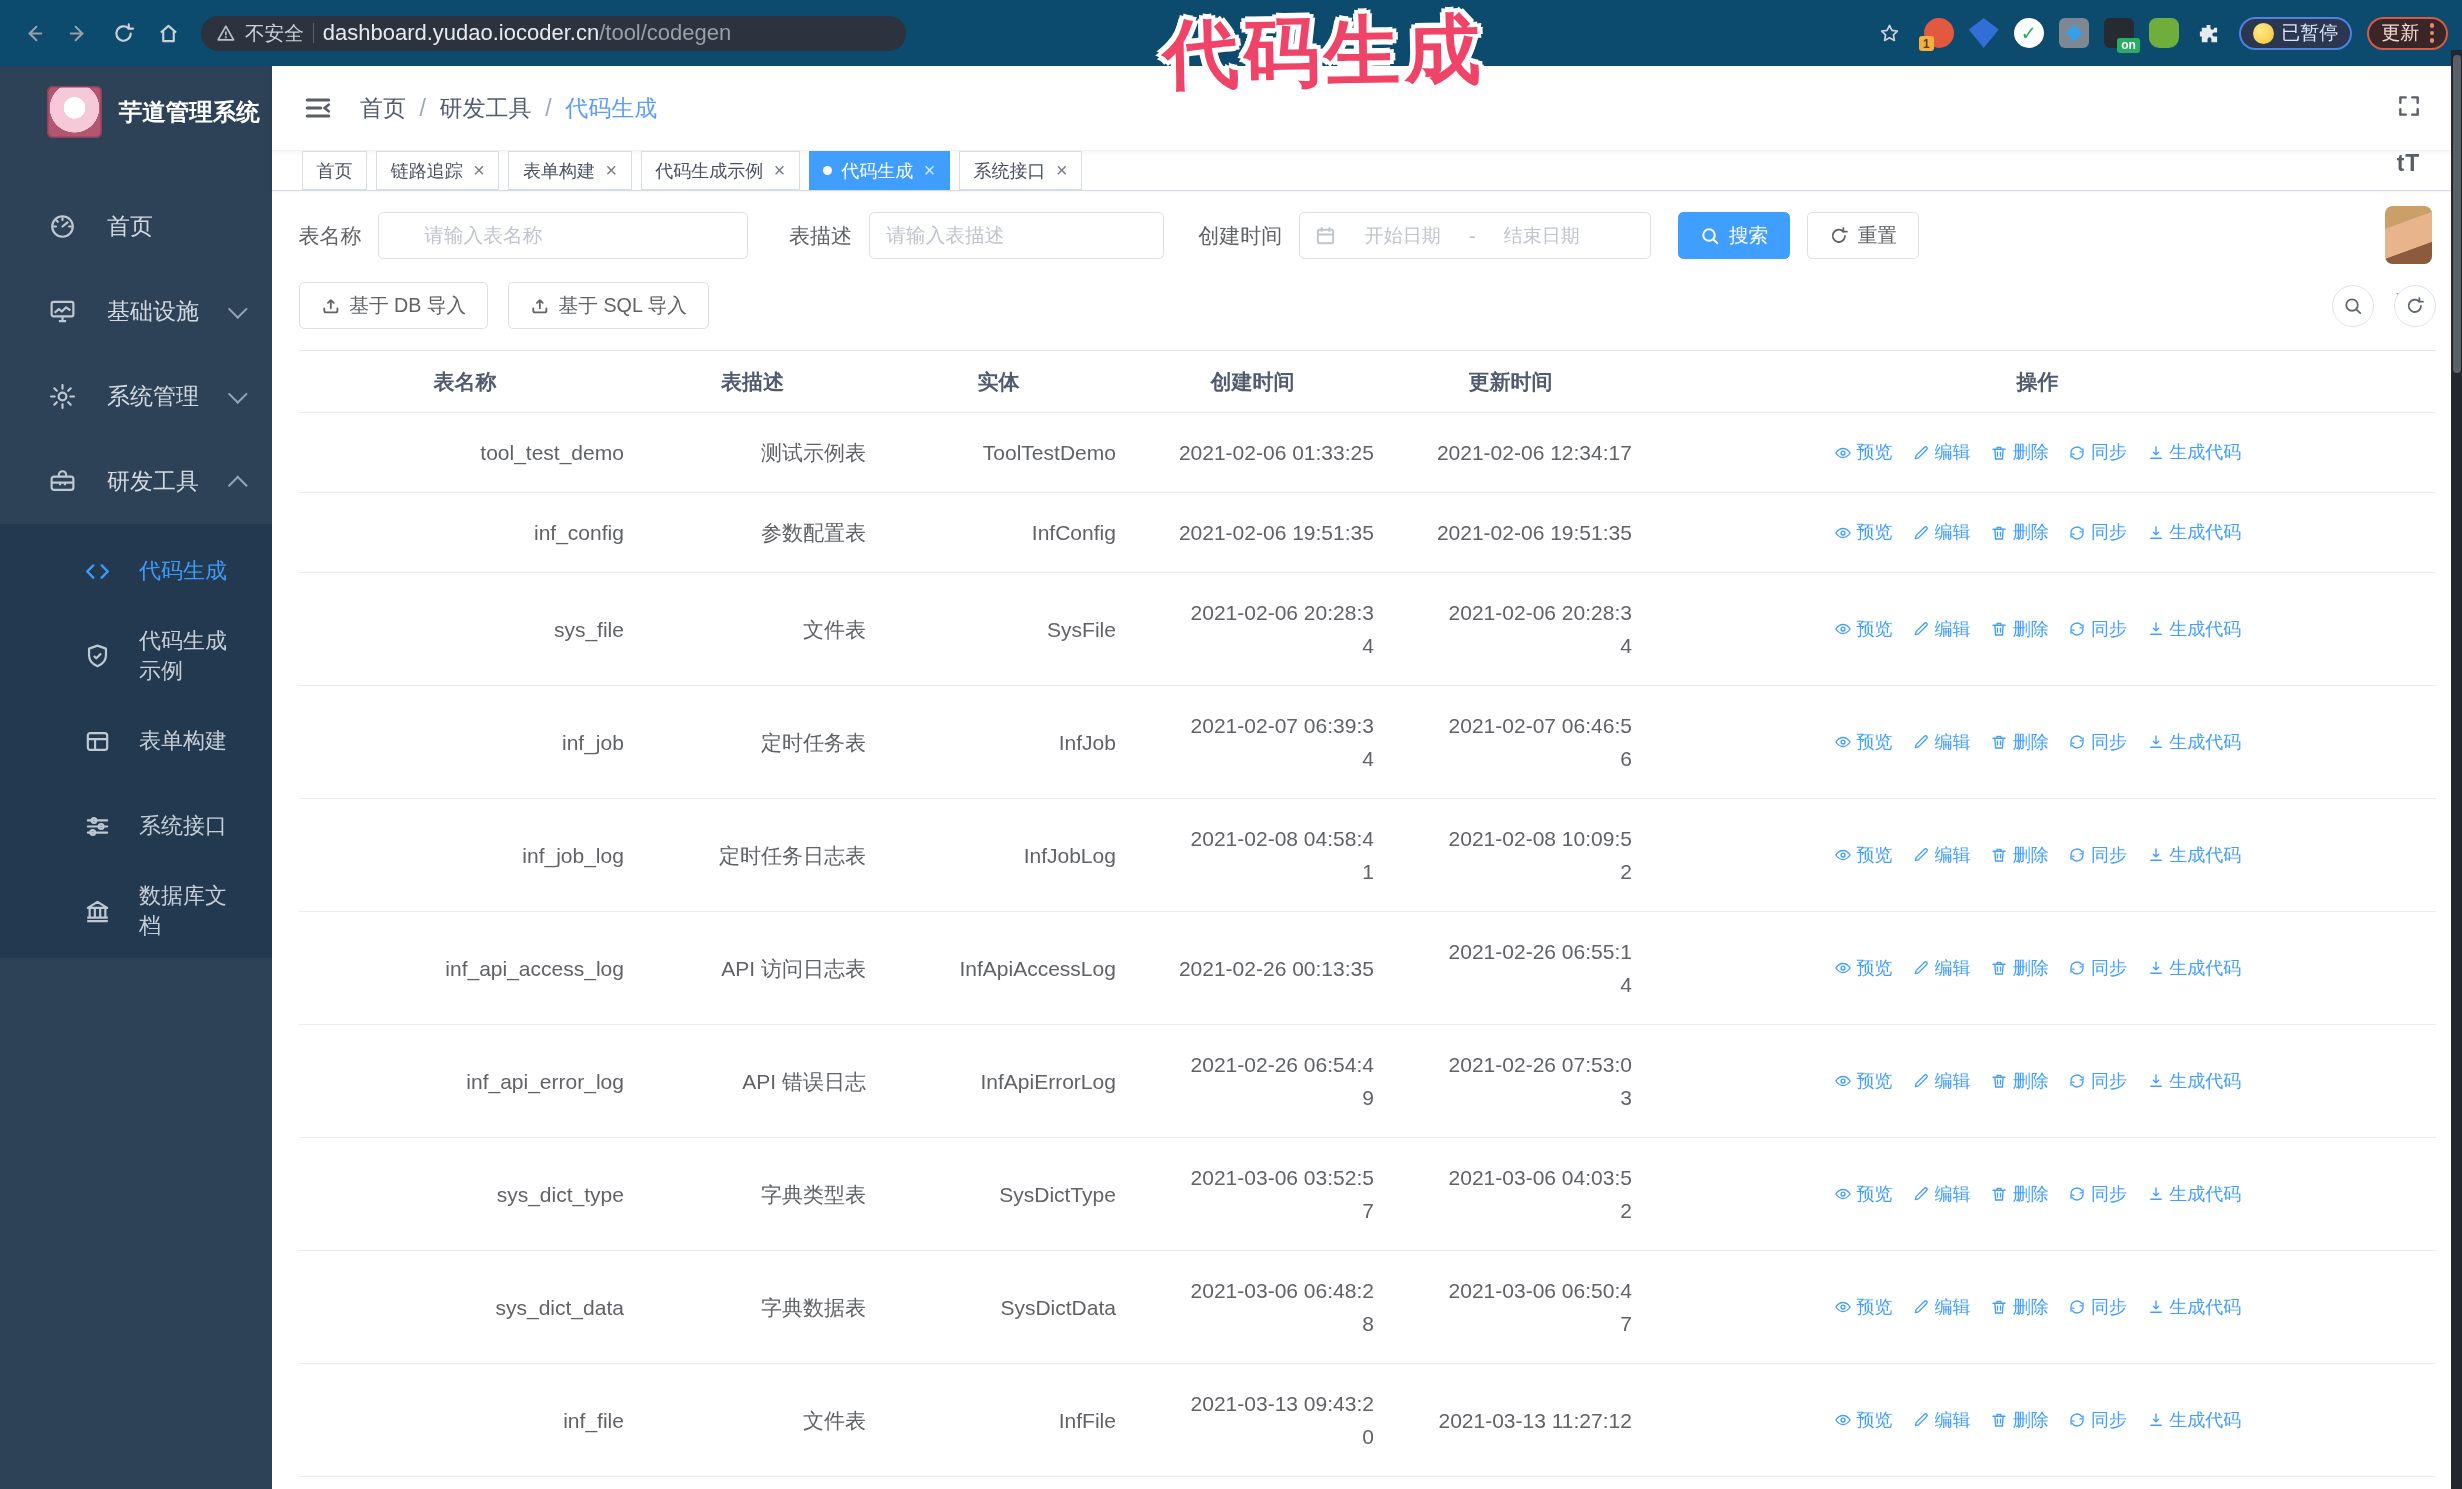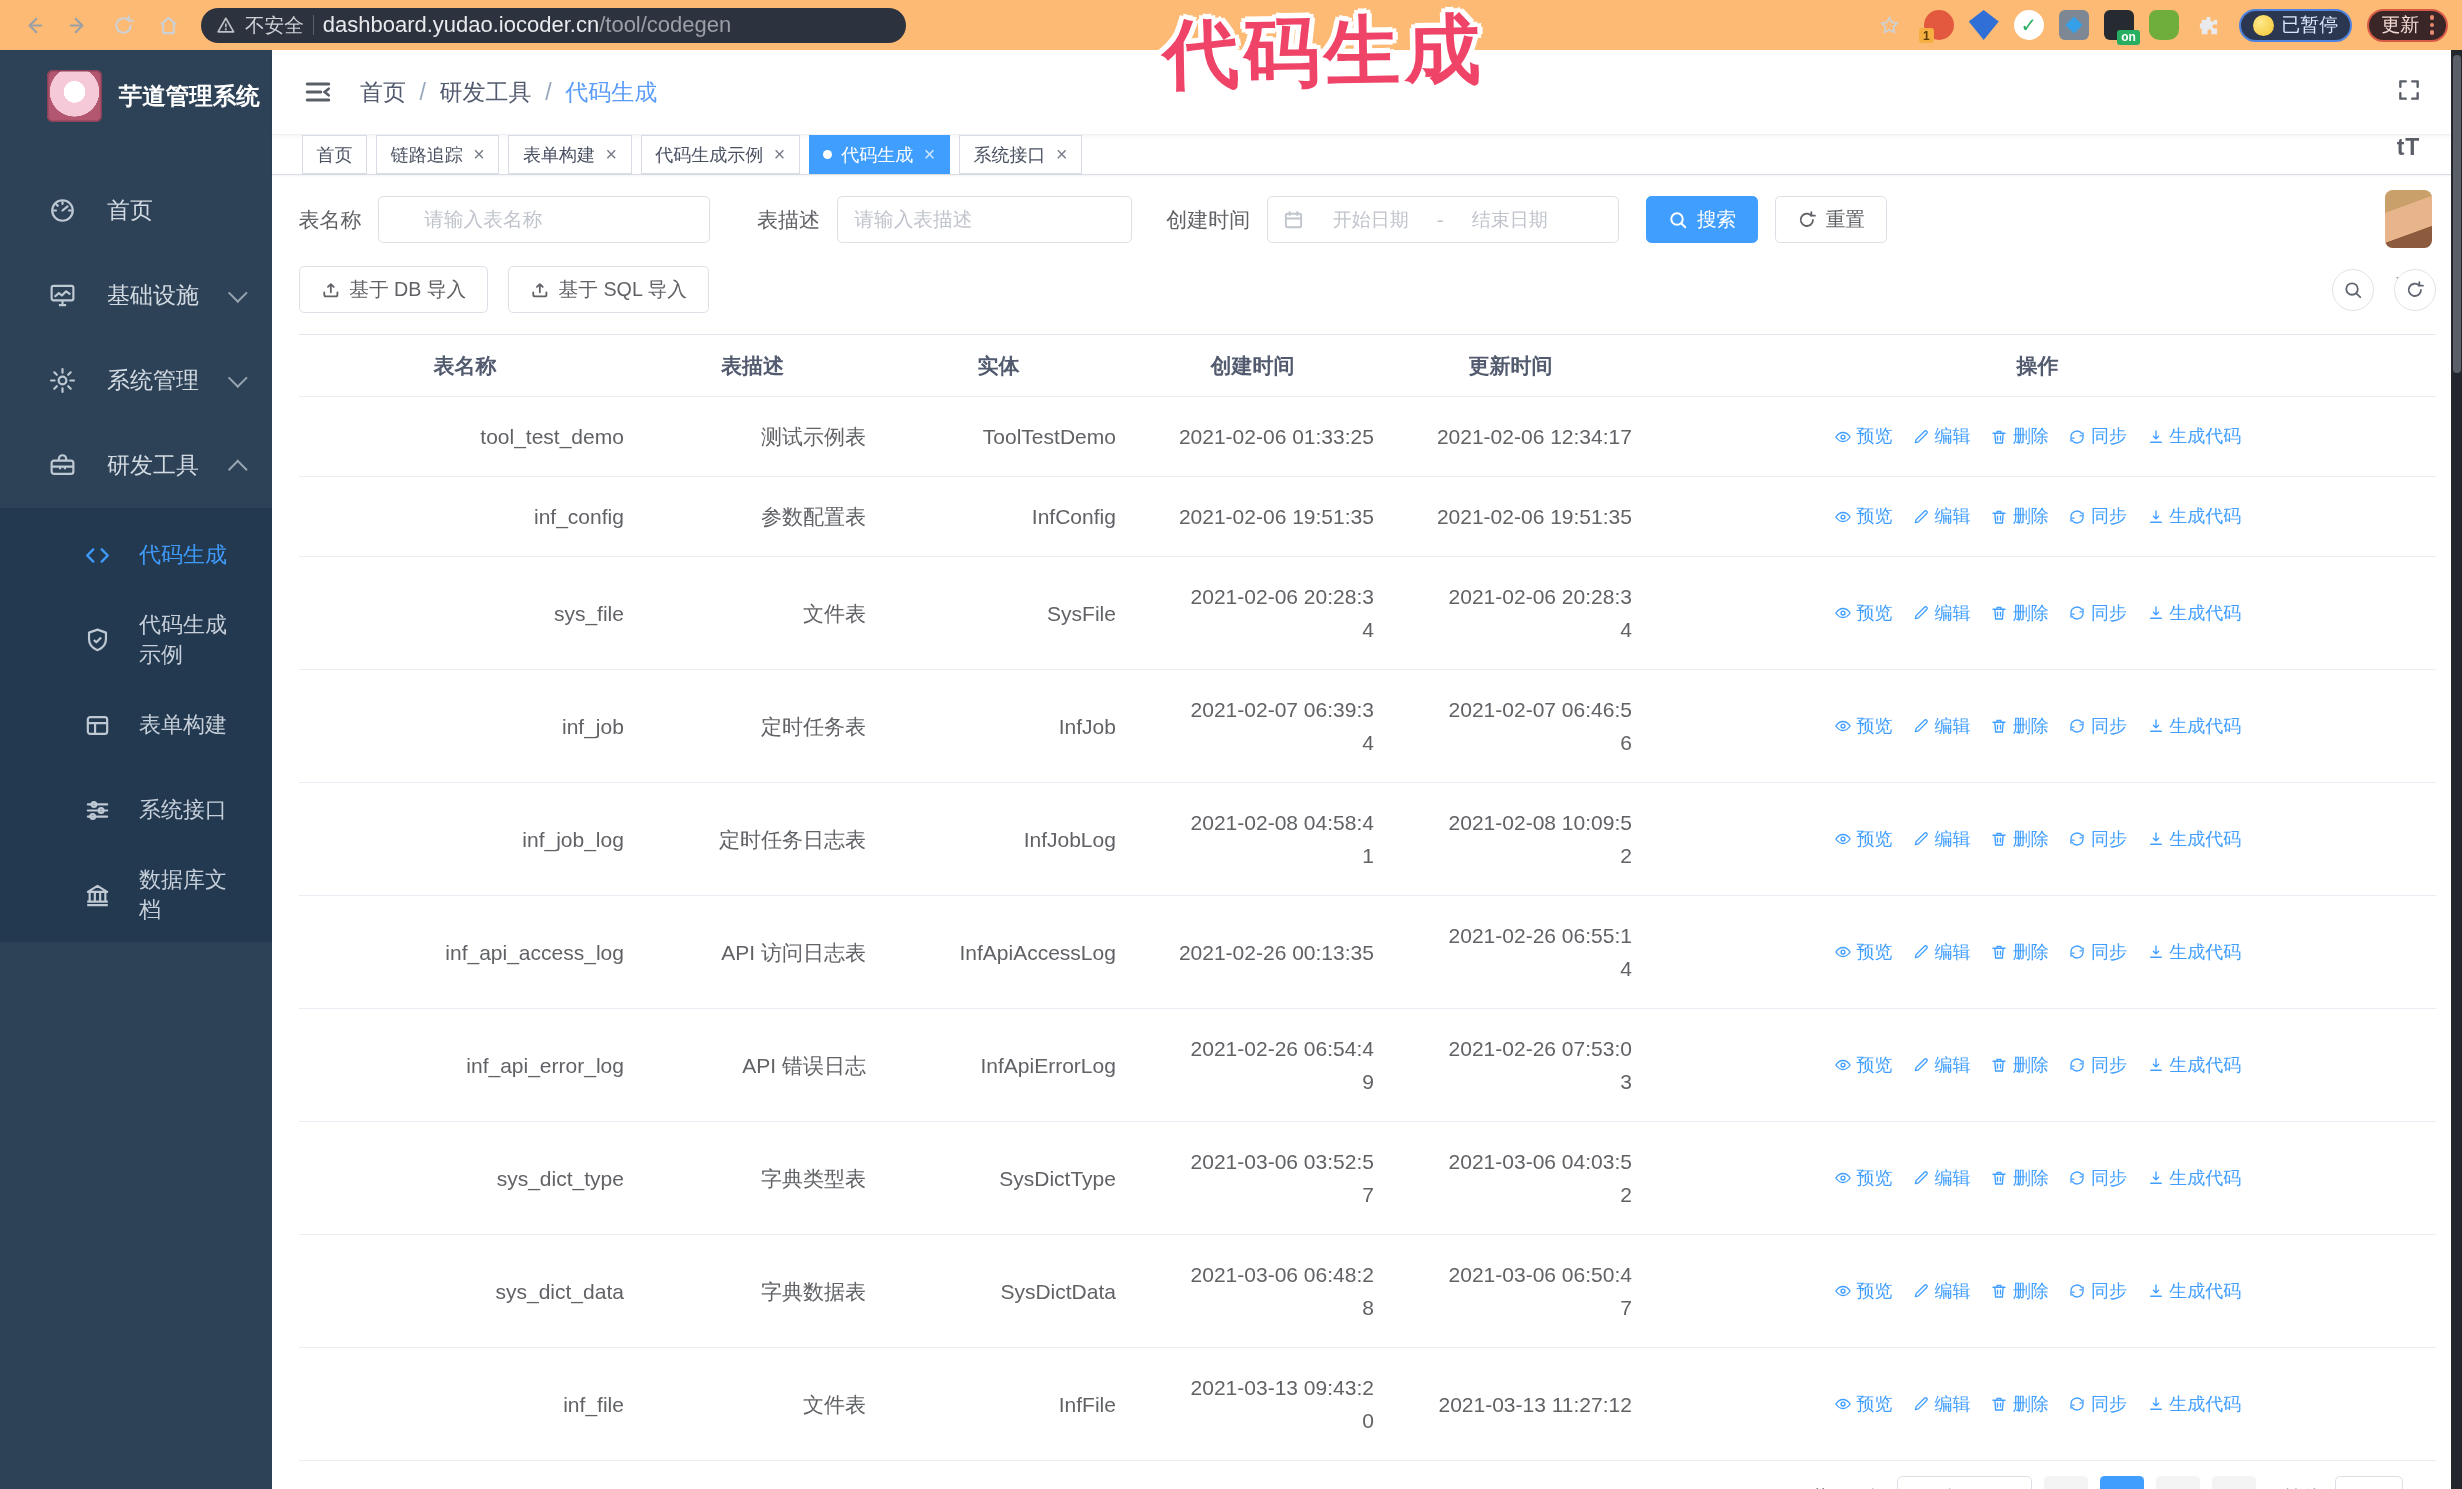--- a/index.html
+++ b/index.html
@@ -1,20 +1,20 @@
 <!DOCTYPE html>
 <html style="font-size:12px"><head>
 <meta charset="utf-8">
 <style>
   * { margin:0; padding:0; box-sizing:border-box; }
   html,body { width:2462px; height:1490px; overflow:hidden; background:#fff;
               font-family:"Liberation Sans","DejaVu Sans",sans-serif; }
 
   
-  .browser-bar { height:50px; background:#fdba74; display:flex; align-items:center;
+  .browser-bar { height:66px; background:#0c4a6e; display:flex; align-items:center;
                  padding:0 13.6px; gap:6px; position:relative; z-index:5; }
   .bicon { width:39px; height:39px; display:flex; align-items:center; justify-content:center;
            color:#9aa0a6; border-radius:50%; }
   .bicon svg { width:23px; height:23px; }
   .bicon.lit { color:#cdd1d6; }
   .url-pill { margin-left:7.6px; width:705px; height:35px; background:#2c323e; border-radius:17.4px;
               display:flex; align-items:center; padding:0 15px; gap:9px; }
   .url-pill .warn { color:#bdc1c6; width:19.7px; height:19.7px; }
   .url-sec { color:#cdd1d6; font-size:19.7px; }
   .url-div { width:0.8px; height:19.7px; background:#5a6170; }
@@ -92,21 +92,21 @@
   .tab.active .tab-dot { display:block; width:9px; height:9px; border-radius:50%; background:#fff; }
   .tab-close { font-size:19.7px; line-height:1; color:inherit; opacity:.75; margin-left:1.5px; }
 
   
   .content { flex:1; padding:21px 26.5px 0 26.5px; position:relative; }
   .filter-row { display:flex; align-items:center; gap:16.7px; font-size:21px; color:#606266; }
   .f-label { font-weight:500; }
   .txt-input { height:47px; border:0.8px solid #dcdfe6; border-radius:5.3px; padding:0 16.7px;
                font-size:19.7px; color:#606266; outline:none; font-family:inherit; }
   .txt-input::placeholder { color:#c0c4cc; }
-  .in-name { width:332px; margin-right:30px;padding-left:45px; }
+  .in-name { width:370px; margin-right:24px;padding-left:45px; }
   .in-desc { width:295px; margin-right:18px; }
   .date-range { width:352px; height:47px; border:0.8px solid #dcdfe6; border-radius:5.3px;
                 display:flex; align-items:center; padding:0 13.6px; gap:7.6px; }
   .date-range .cal { width:23px; height:23px; color:#c0c4cc; flex-shrink:0; }
   .date-range input { border:none; outline:none; width:117px; text-align:center; font-size:19px;
                       color:#606266; font-family:inherit; }
   .date-range input::placeholder { color:#c0c4cc; }
   .range-sep { color:#c0c4cc; }
   .btn { height:47px; border-radius:5.3px; display:inline-flex; align-items:center; gap:9px;
          padding:11px 21px; font-size:19.7px; cursor:pointer; border:0.8px solid #dcdfe6; background:#fff;

